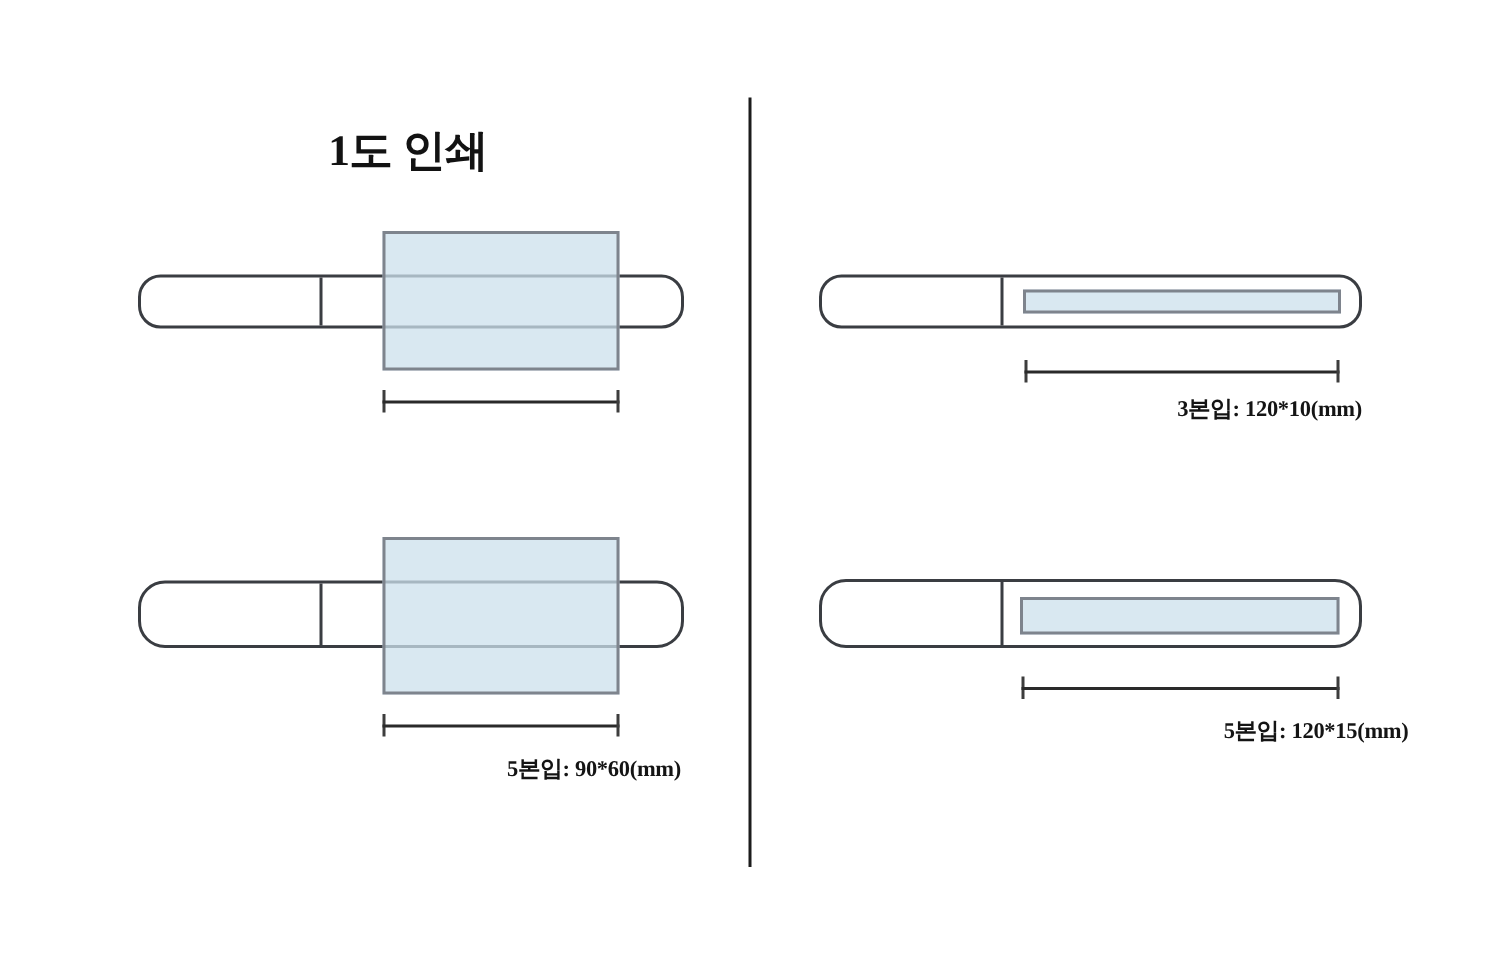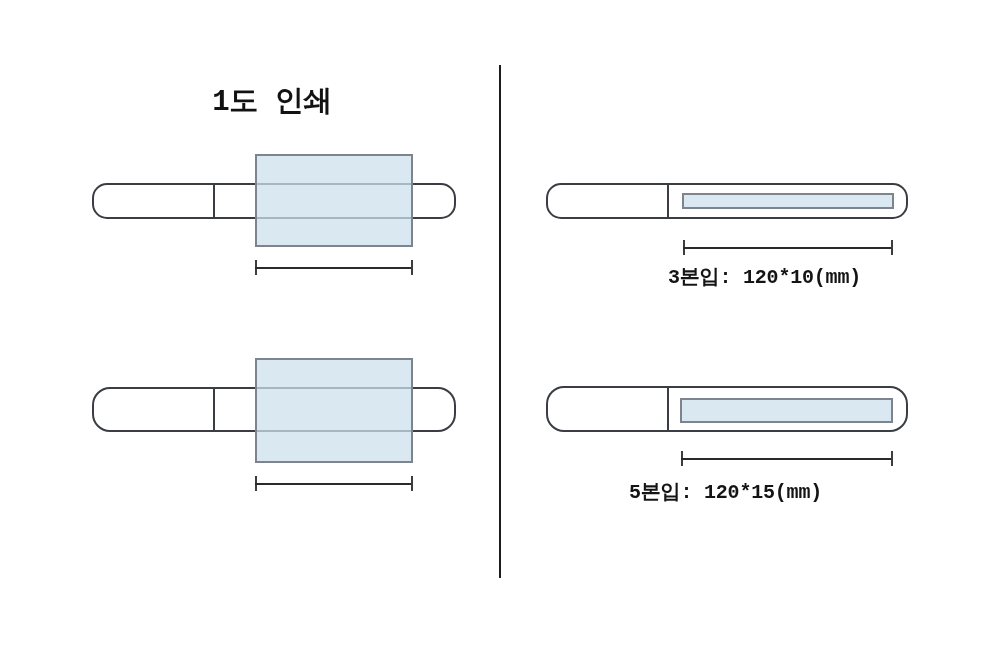--- a/index.html
+++ b/index.html
@@ -1,21 +1,21 @@
 <!DOCTYPE html>
 <html><head>
 <meta charset="utf-8">
 <style>
   * { margin:0; padding:0; box-sizing:border-box; }
   html,body { background:#ffffff; }
   .canvas {
     position:relative;
     width:1000px; height:632px;
     background:#ffffff;
-    font-family:Liberation Mono, monospace;
+    font-family:Liberation Serif, serif;
     overflow:hidden;
     padding-left:16px;
   }
   .center-divider {
     position:absolute; left:499px; top:65px;
     width:2px; height:513px; background:#1c1c1c;
   }
   .section-title {
     position:absolute; top:81px; width:260px;
     text-align:center; font-size:29px; font-weight:800;
@@ -44,22 +44,22 @@
   .dim .hline {
     position:absolute; left:0; right:0; top:7px;
     height:2px; background:#2a2a2a;
   }
   .dim .tick {
     position:absolute; top:0; width:2px; height:15px; background:#3d3d3d;
   }
   .dim .tick-left  { left:0; }
   .dim .tick-right { right:0; }
   .dim-label {
-    position:absolute; width:240px; text-align:left;
-    font-size:20px; font-weight:600; color:#141414;
+    position:absolute; width:240px; text-align:right;
+    font-size:15px; font-weight:600; color:#141414;
     letter-spacing:-0.2px; white-space:nowrap;
   }
 </style>
 </head>
 <body>
 
 <div class="canvas">
 
   <div class="section-title title-left">1도 인쇄</div>
 
@@ -78,20 +78,21 @@
 
   <div class="pen pen-thick" style="left:92px; top:387px; width:364px; height:45px;">
     <div class="cap-divider"></div>
   </div>
   <div class="print-area" style="left:255px; top:358px; width:158px; height:105px;"></div>
   <div class="dim" style="left:255px; top:476px; width:158px;">
     <div class="tick tick-left"></div>
     <div class="hline"></div>
     <div class="tick tick-right"></div>
   </div>
+  <div class="dim-label" style="left:214px; top:503px;">5본입: 90*60(mm)</div>
 
   <div class="pen pen-thin" style="left:546px; top:183px; width:362px; height:36px;">
     <div class="cap-divider"></div>
   </div>
   <div class="print-area" style="left:682px; top:193px; width:212px; height:16px;"></div>
   <div class="dim" style="left:683px; top:240px; width:210px;">
     <div class="tick tick-left"></div>
     <div class="hline"></div>
     <div class="tick tick-right"></div>
   </div>
@@ -99,15 +100,15 @@
 
   <div class="pen pen-thick" style="left:546px; top:386px; width:362px; height:46px;">
     <div class="cap-divider"></div>
   </div>
   <div class="print-area" style="left:680px; top:398px; width:213px; height:25px;"></div>
   <div class="dim" style="left:681px; top:451px; width:212px;">
     <div class="tick tick-left"></div>
     <div class="hline"></div>
     <div class="tick tick-right"></div>
   </div>
-  <div class="dim-label" style="left:629px; top:478px;">5본입: 120*15(mm)</div>
+  <div class="dim-label" style="left:699px; top:478px;">5본입: 120*15(mm)</div>
 
 </div>
 
 </body></html>

